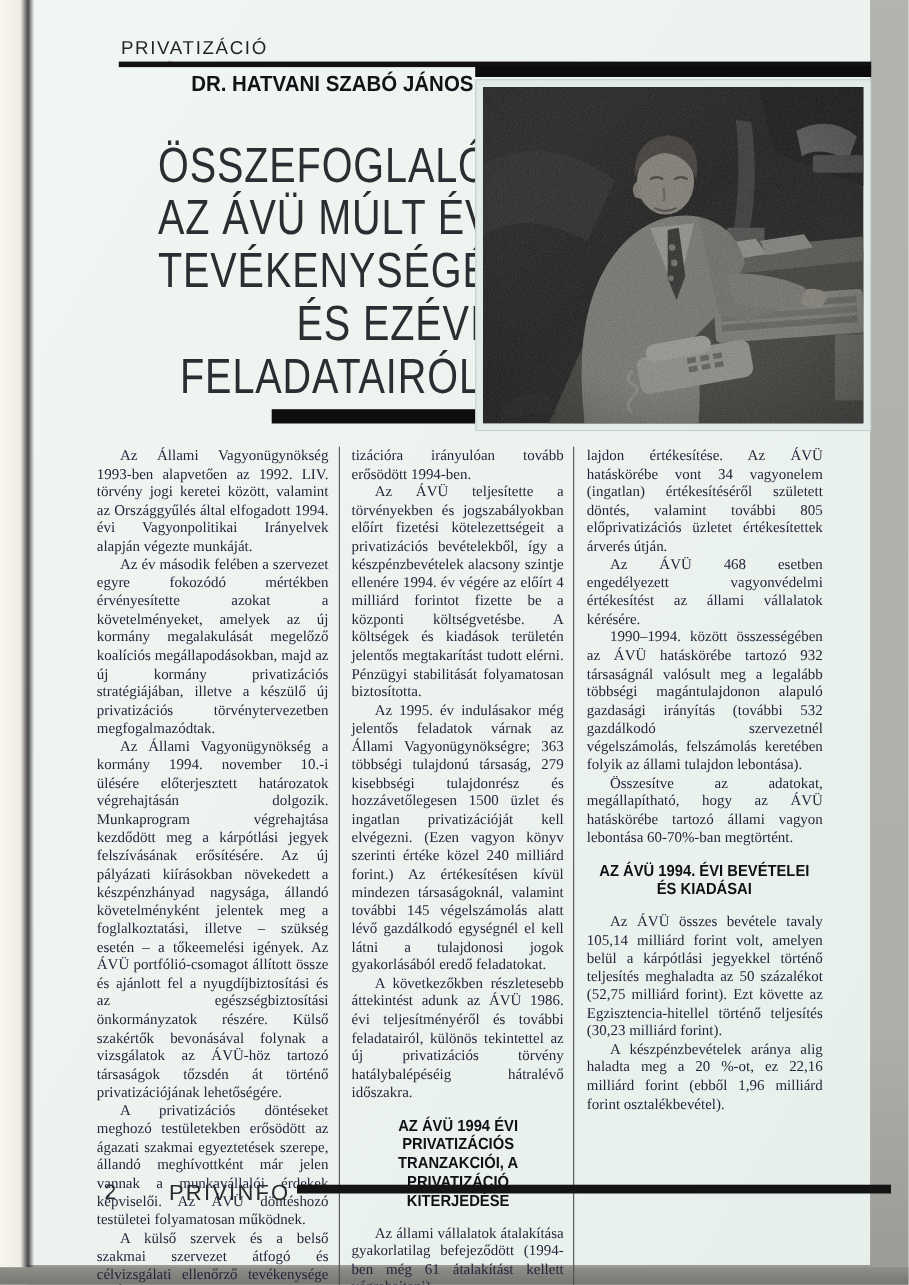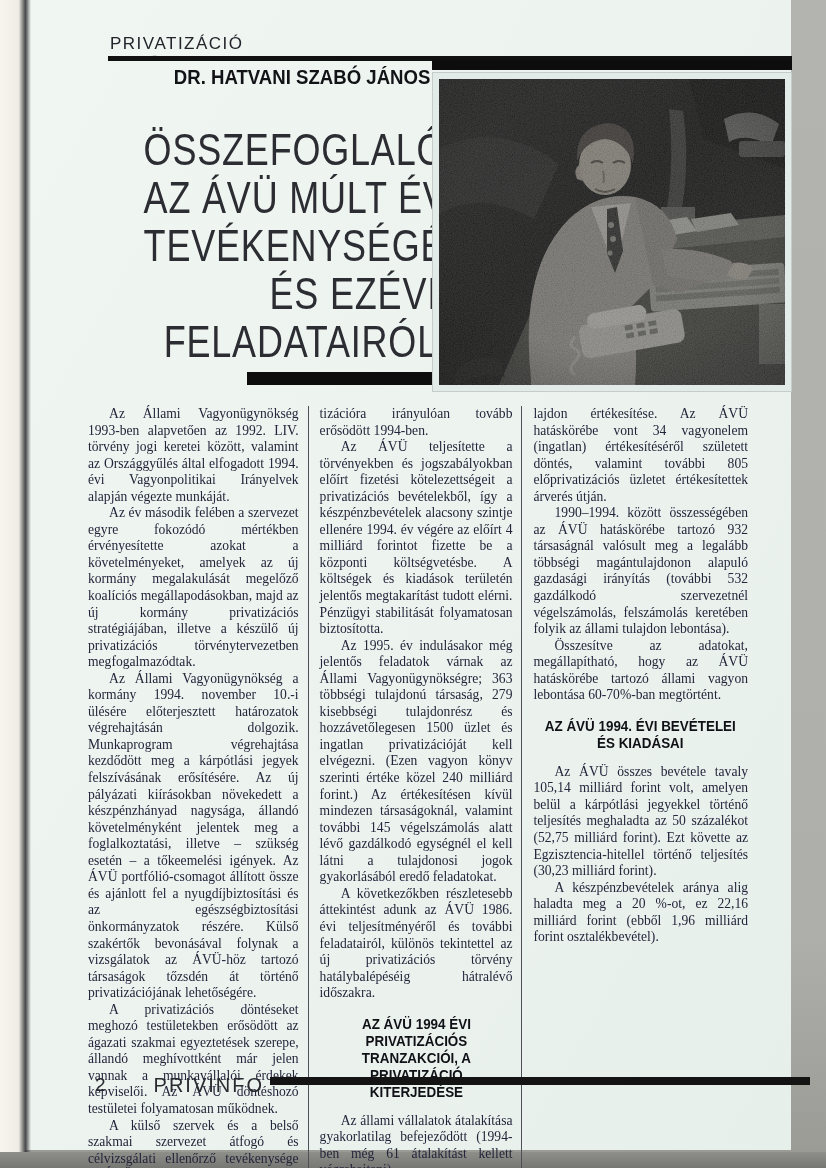--- a/index.html
+++ b/index.html
@@ -178,20 +178,21 @@
     <p class="par cont">tizációra irányulóan tovább erősödött 1994-ben.</p>
     <p class="par">Az ÁVÜ teljesítette a törvényekben és jogszabályokban előírt fizetési kötelezettségeit a privatizációs bevételekből, így a készpénzbevételek alacsony szintje ellenére 1994. év végére az előírt 4 milliárd forintot fizette be a központi költségvetésbe. A költségek és kiadások területén jelentős megtakarítást tudott elérni. Pénzügyi stabilitását folyamatosan biztosította.</p>
     <p class="par">Az 1995. év indulásakor még jelentős feladatok várnak az Állami Vagyonügynökségre; 363 többségi tulajdonú társaság, 279 kisebbségi tulajdonrész és hozzávetőlegesen 1500 üzlet és ingatlan privatizációját kell elvégezni. (Ezen vagyon könyv szerinti értéke közel 240 milliárd forint.) Az értékesítésen kívül mindezen társaságoknál, valamint további 145 végelszámolás alatt lévő gazdálkodó egységnél el kell látni a tulajdonosi jogok gyakorlásából eredő feladatokat.</p>
     <p class="par">A következőkben részletesebb áttekintést adunk az ÁVÜ 1986. évi teljesítményéről és további feladatairól, különös tekintettel az új privatizációs törvény hatálybalépéséig hátralévő időszakra.</p>
     <div class="colhead">AZ ÁVÜ 1994 ÉVI PRIVATIZÁCIÓS TRANZAKCIÓI, A PRIVATIZÁCIÓ KITERJEDÉSE</div>
     <p class="par">Az állami vállalatok átalakítása gyakorlatilag befejeződött (1994-ben még 61 átalakítást kellett végrehajtani).</p>
 
   </div>
   <div class="col col3">
     <p class="par cont">lajdon értékesítése. Az ÁVÜ hatáskörébe vont 34 vagyonelem (ingatlan) értékesítéséről született döntés, valamint további 805 előprivatizációs üzletet értékesítettek árverés útján.</p>
+    <p class="par">Az ÁVÜ 468 esetben engedélyezett vagyonvédelmi értékesítést az állami vállalatok kérésére.</p>
     <p class="par">1990–1994. között összességében az ÁVÜ hatáskörébe tartozó 932 társaságnál valósult meg a legalább többségi magántulajdonon alapuló gazdasági irányítás (további 532 gazdálkodó szervezetnél végelszámolás, felszámolás keretében folyik az állami tulajdon lebontása).</p>
     <p class="par">Összesítve az adatokat, megállapítható, hogy az ÁVÜ hatáskörébe tartozó állami vagyon lebontása 60-70%-ban megtörtént.</p>
     <div class="colhead">AZ ÁVÜ 1994. ÉVI BEVÉTELEI ÉS KIADÁSAI</div>
     <p class="par">Az ÁVÜ összes bevétele tavaly 105,14 milliárd forint volt, amelyen belül a kárpótlási jegyekkel történő teljesítés meghaladta az 50 százalékot (52,75 milliárd forint). Ezt követte az Egzisztencia-hitellel történő teljesítés (30,23 milliárd forint).</p>
     <p class="par">A készpénzbevételek aránya alig haladta meg a 20 %-ot, ez 22,16 milliárd forint (ebből 1,96 milliárd forint osztalékbevétel).</p>
   </div>
 </div>
 
 <div class="footer">
   <span class="page-number">2</span>

